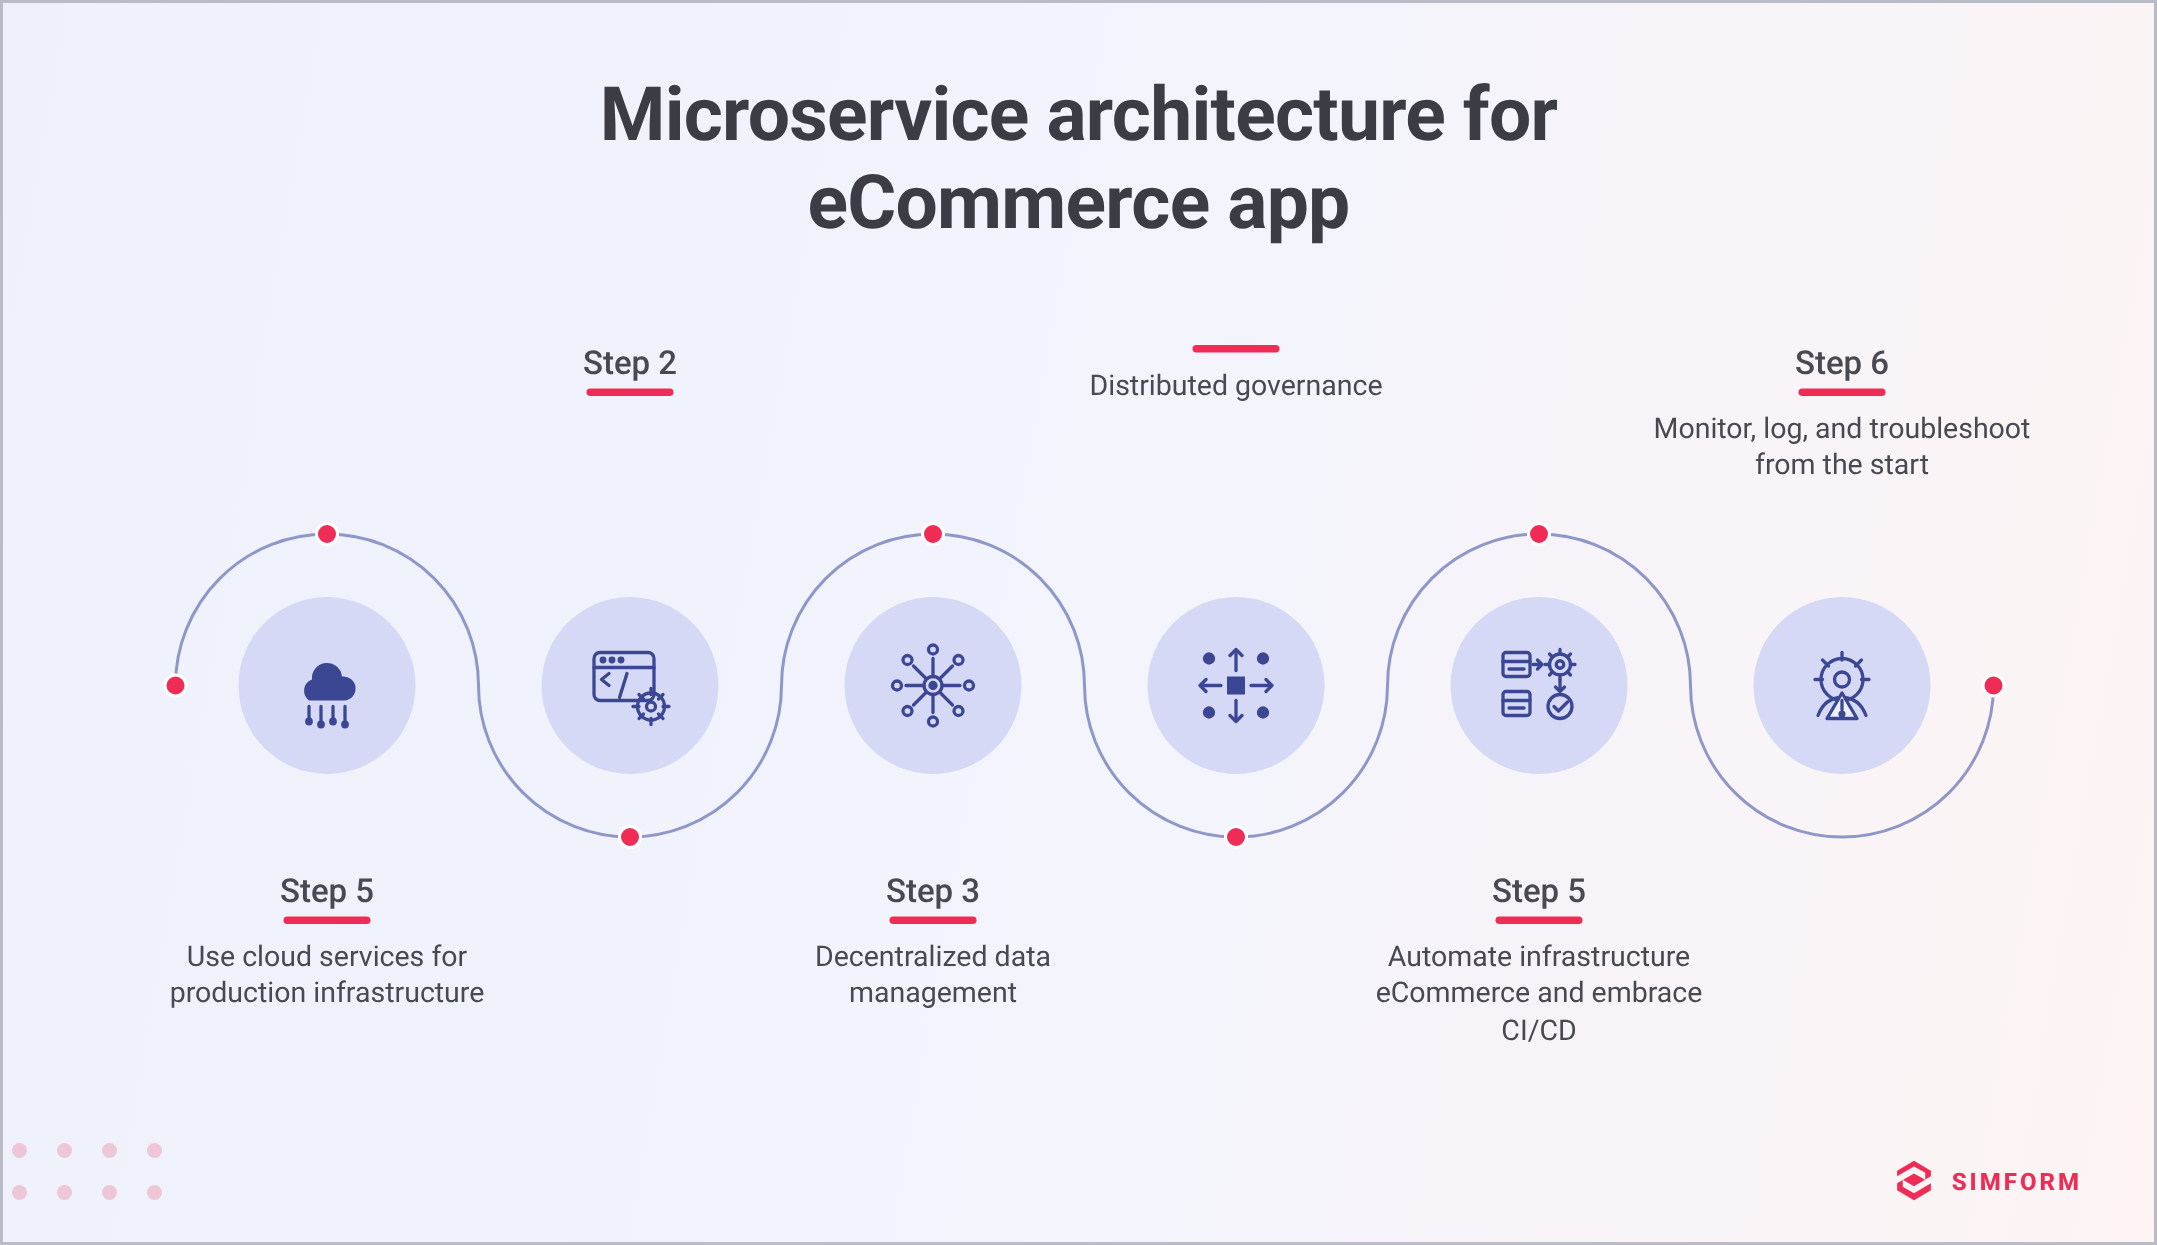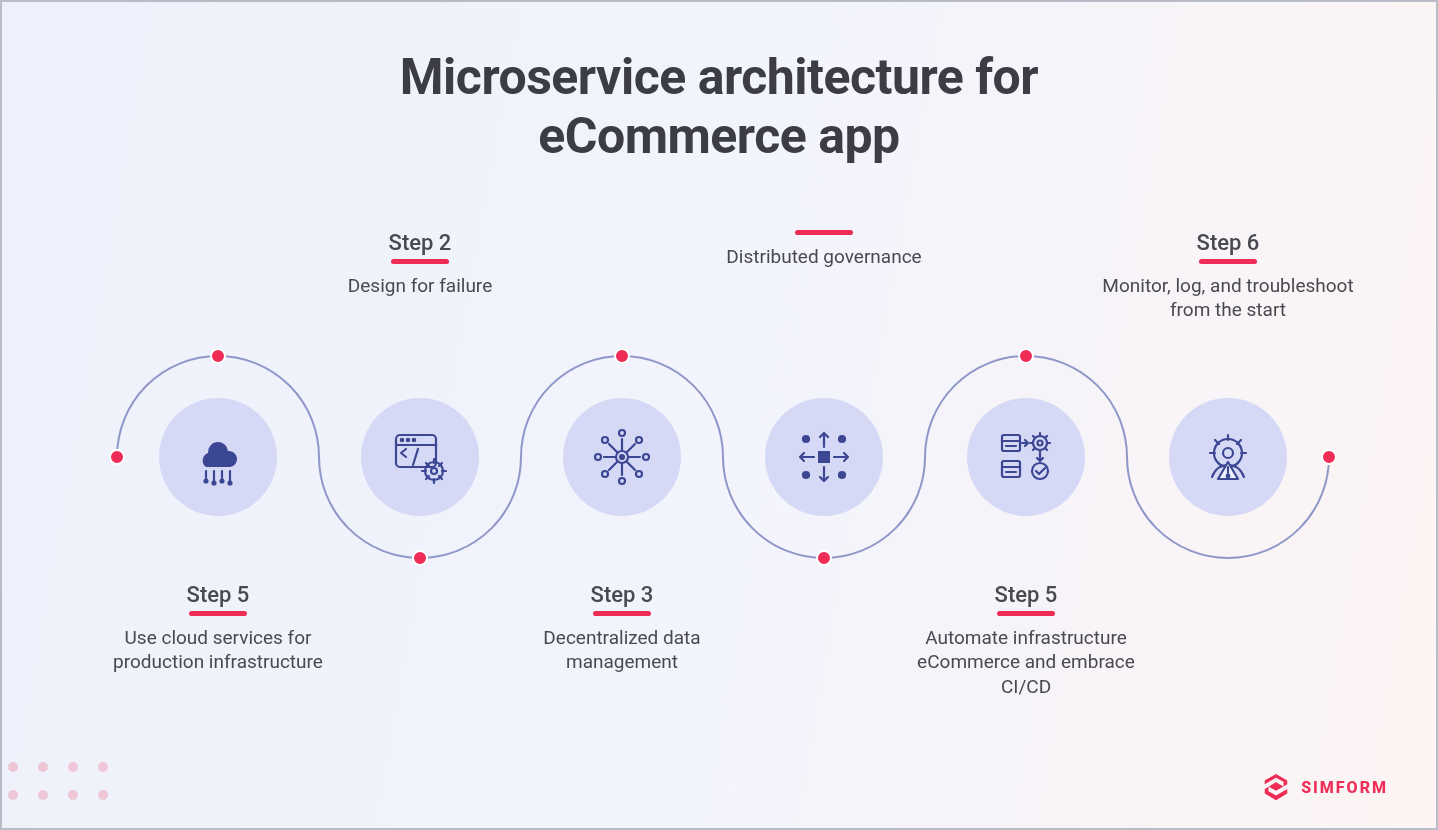--- a/index.html
+++ b/index.html
@@ -269,21 +269,20 @@
   </div>
   <div class="cap" style="left:1024px; top:580px; width:250px;text-align:center;">
     <div class="step">Step 5</div>
     <div class="rule"></div>
     <div class="desc">Automate infrastructure eCommerce and embrace CI/CD</div>
   </div>
 
   <div class="cap" style="left:418px; top:228px;">
     <div class="step">Step 2</div>
     <div class="rule"></div>
-    <div class="desc">Design for failure</div>
   </div>
   <div class="cap" style="left:822px; top:228px;">
     <div class="rule"></div>
     <div class="desc">Distributed governance</div>
   </div>
   <div class="cap" style="left:1226px; top:228px; width:260px;">
     <div class="step">Step 6</div>
     <div class="rule"></div>
     <div class="desc">Monitor, log, and troubleshoot from the start</div>
   </div>

